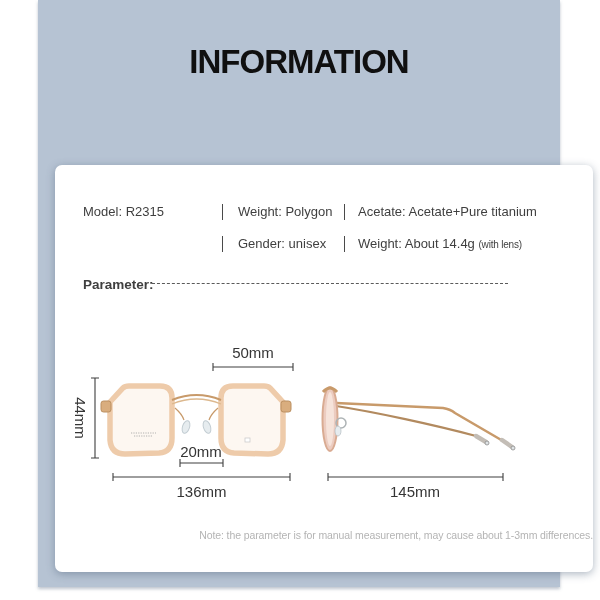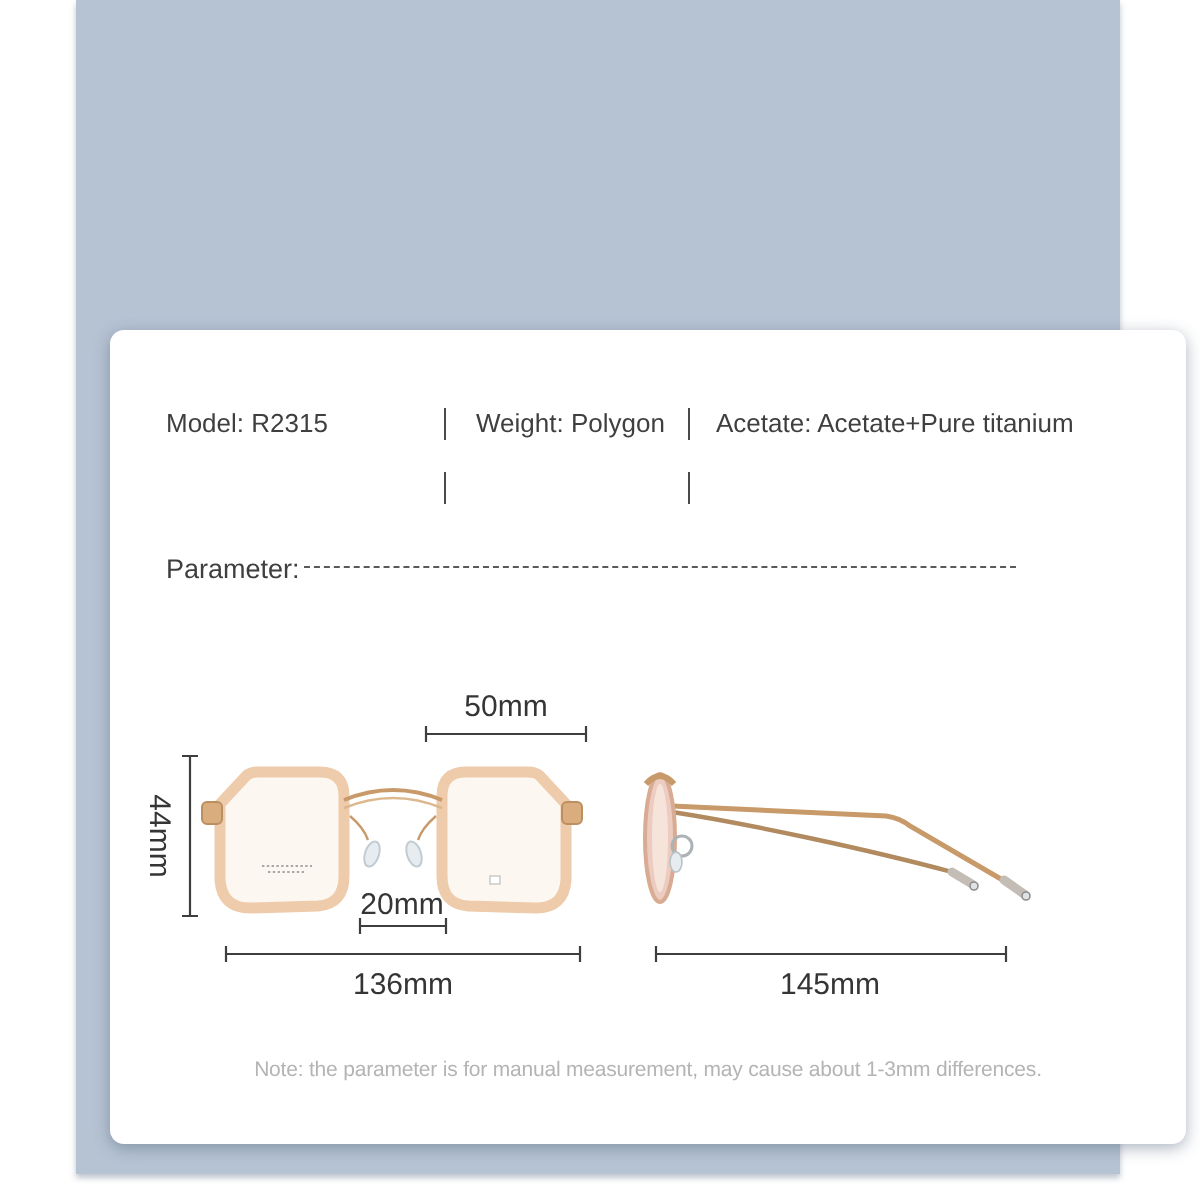--- a/index.html
+++ b/index.html
@@ -8,45 +8,48 @@
   .panel{position:absolute;left:38px;top:0;width:522px;height:587px;
          background:var(--panel_blue,#b6c3d3);box-shadow:0 2px 3px rgba(70,90,115,.35);}
   .page-title{position:absolute;left:38px;top:45px;width:522px;text-align:center;
               font-size:33px;font-weight:700;letter-spacing:-1px;color:var(--title_text,#101010);line-height:1;}
   .card{position:absolute;left:55px;top:165px;width:538px;height:407px;
         background:var(--card_white,#ffffff);border-radius:7px;
         box-shadow:0 2px 8px rgba(70,90,115,.45);}
   .spec{position:absolute;font-size:13px;color:var(--spec_text,#3f3f3f);line-height:17px;white-space:nowrap;}
   .sep{position:absolute;width:1px;height:16px;background:#4a4a4a;}
   .weight-suffix{font-size:10px;letter-spacing:-0.2px;}
-  .param-label{position:absolute;left:28px;top:112px;font-size:13.5px;color:var(--spec_text,#3f3f3f);}
+  .param-label{position:absolute;left:28px;top:112px;font-size:13.5px;color:var(--spec_text,#3f3f3f);font-weight:bold;}
   .param-dashes{position:absolute;left:97px;top:118px;width:356px;height:0;
                 border-top:1.5px dashed #5a5a5a;}
   .diagram{position:absolute;left:0;top:165px;width:490px;height:180px;}
-  .note{position:absolute;left:0;top:364px;width:100%;text-align:center;
+  .note{position:absolute;left:0;top:364px;width:100%;text-align:right;
         font-size:10.5px;letter-spacing:-0.1px;color:var(--note_text,#b4b4b4);}
   svg text{font-family:"Liberation Sans", sans-serif;}
 </style>
 </head>
 <body>
 
 <div class="canvas">
   <div class="panel"></div>
 
+  <div class="page-title">INFORMATION</div>
 
   <div class="card">
 
     <span class="spec" style="left:28px;top:38px;">Model: R2315</span>
     <span class="sep" style="left:167px;top:39px;"></span>
     <span class="spec" style="left:183px;top:38px;">Weight: Polygon</span>
     <span class="sep" style="left:289px;top:39px;"></span>
     <span class="spec" style="left:303px;top:38px;">Acetate: Acetate+Pure titanium</span>
 
     <span class="sep" style="left:167px;top:71px;"></span>
+    <span class="spec" style="left:183px;top:70px;">Gender: unisex</span>
     <span class="sep" style="left:289px;top:71px;"></span>
+    <span class="spec" style="left:303px;top:70px;"><span>Weight: About 14.4g</span> <span class="weight-suffix">(with lens)</span></span>
 
     <span class="param-label">Parameter:</span>
     <div class="param-dashes"></div>
 
     <svg class="diagram" viewBox="0 0 490 180">
 
       <g stroke="var(--dimension_line,#3e3e3e)" stroke-width="1.1" fill="none">
         <path d="M158 33 V41 M158 37 H238 M238 33 V41"></path>
         <text x="198" y="28" text-anchor="middle" stroke="none" fill="#353535" font-size="15">50mm</text>
       </g>

